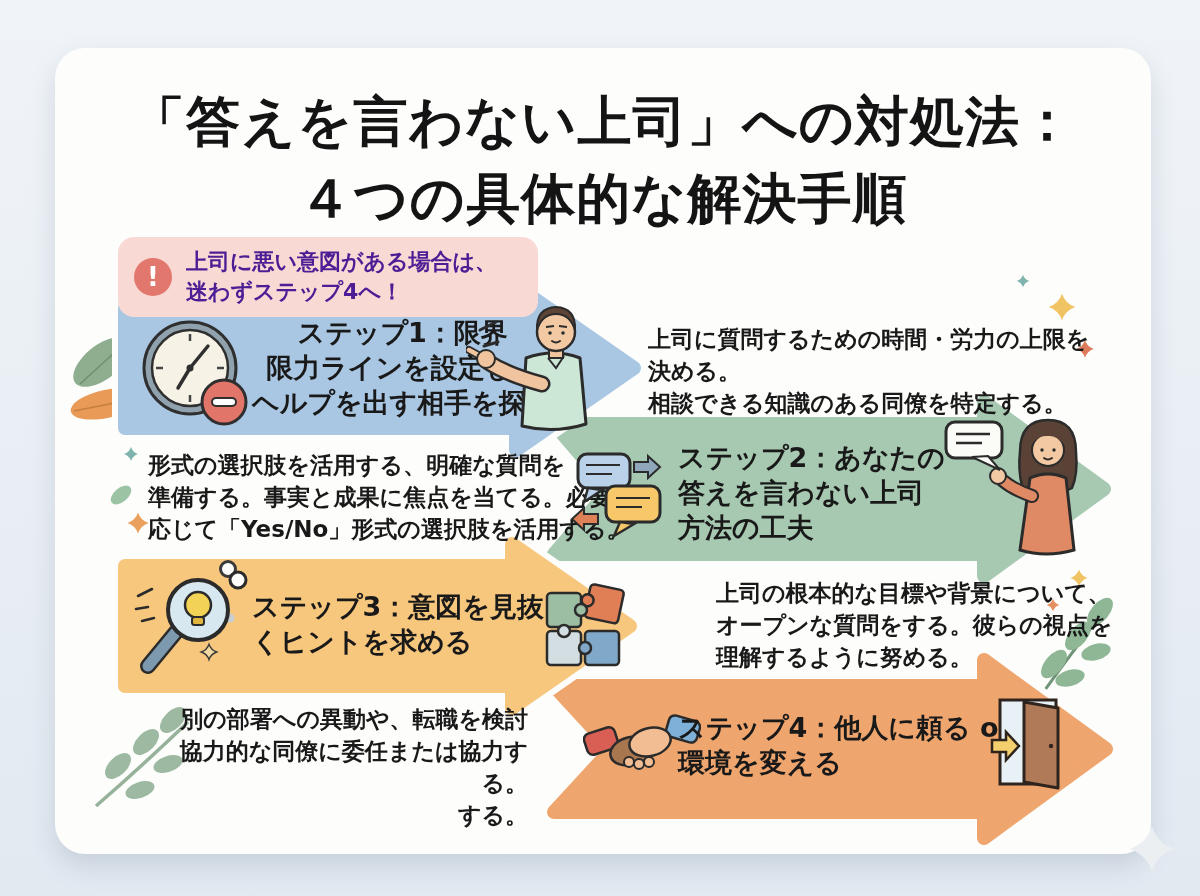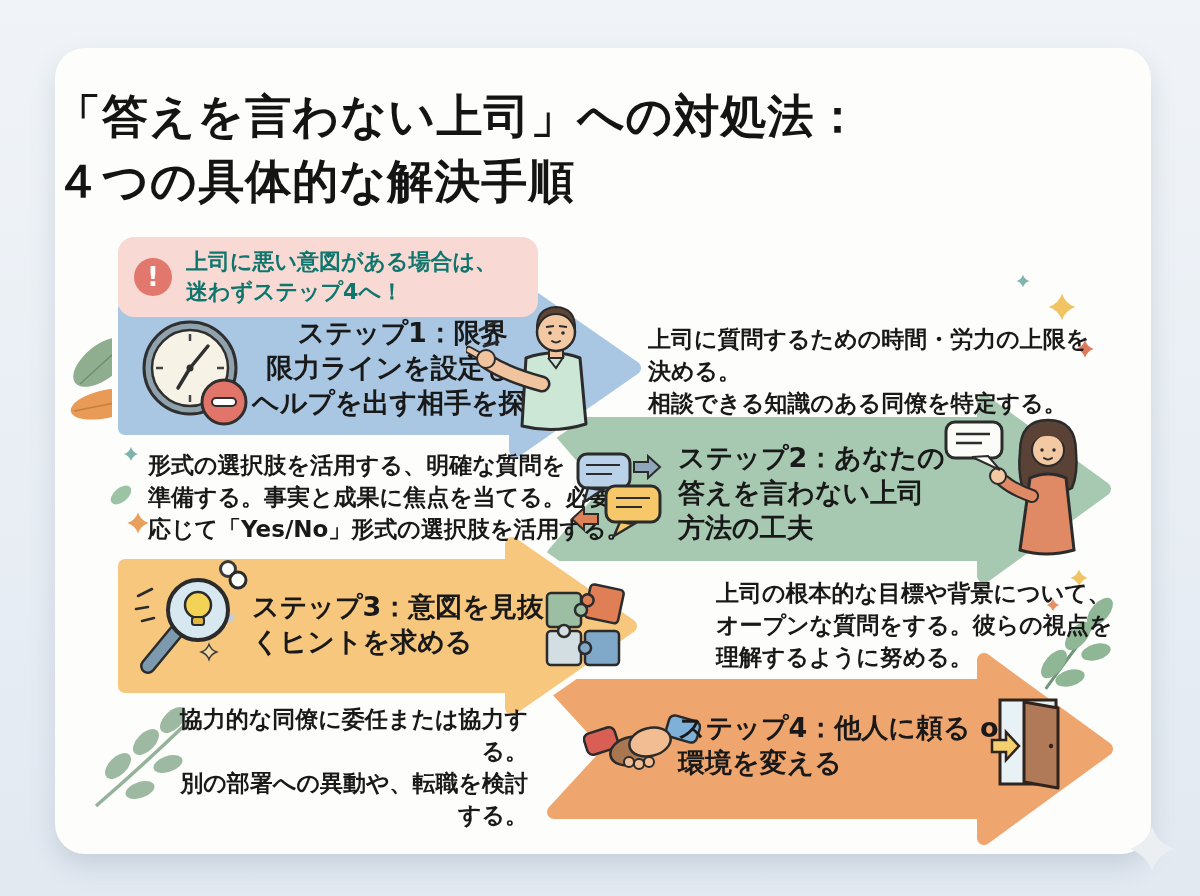--- a/index.html
+++ b/index.html
@@ -3,29 +3,29 @@
 <meta charset="utf-8">
 <style>
   html,body{margin:0;padding:0;}
   .stage{position:relative;width:1200px;height:896px;overflow:hidden;
          background:linear-gradient(#f0f4f8,#e2e9f1);
          font-family:"DejaVu Sans",sans-serif;color:#1b1b1b;}
   .card{position:absolute;left:55px;top:48px;width:1096px;height:806px;
         background:#fdfdfb;border-radius:30px;
         box-shadow:0 12px 26px rgba(90,110,130,.20);}
   .layer{position:absolute;left:0;top:0;}
-  .title{position:absolute;left:55px;top:84px;width:1096px;text-align:left;
-         font-weight:900;font-size:46px;line-height:1.42;color:#141414;letter-spacing:1px;}
+  .title{position:absolute;left:55px;top:84px;width:1096px;text-align:center;
+         font-weight:900;font-size:54px;line-height:1.42;color:#141414;letter-spacing:1px;}
   .warning{position:absolute;left:118px;top:237px;width:420px;height:80px;
            background:#f8d9d3;border-radius:16px;display:flex;align-items:center;
            gap:14px;padding-left:16px;box-sizing:border-box;}
   .warn-icon{width:38px;height:38px;border-radius:50%;background:#e2776d;color:#fff;
              font-weight:900;font-size:26px;display:flex;align-items:center;
              justify-content:center;flex:0 0 38px;}
-  .warn-text{color:#0f766e;font-weight:800;font-size:22px;line-height:1.36;}
+  .warn-text{color:#4c1d95;font-weight:800;font-size:22px;line-height:1.36;}
   .label{position:absolute;font-weight:800;font-size:27px;line-height:1.3;color:#191919;}
   .desc{position:absolute;font-weight:700;font-size:23px;line-height:1.39;color:#191919;}
   .l1{left:252px;top:315px;text-align:center;} .d1{left:648px;top:324px;}
   .d2{left:148px;top:450px;} .l2{left:678px;top:440px;}
   .l3{left:252px;top:589px;} .d3{left:668px;top:578px;margin-left:48px;}
   .d4{left:150px;top:704px;width:378px;text-align:right;} .l4{left:678px;top:710px;}
   .icon{position:absolute;}
   
   .a1{stroke:#a9c7e2;} .a2{stroke:#a7c9b1;} .a3{stroke:#f6c77d;} .a4{stroke:#efa66e;}
 </style>
@@ -226,22 +226,22 @@
       <circle cx="58" cy="65" r="6" fill="#7fa8c9" stroke="#2b2b2b" stroke-width="2.5"></circle>
     </svg>
   </div>
   <div class="desc d3">
     <div>上司の根本的な目標や背景について、</div>
     <div>オープンな質問をする。彼らの視点を</div>
     <div>理解するように努める。</div>
   </div>
 
   <div class="desc d4">
+    <div>別の部署への異動や、転職を検討</div>
     <div>協力的な同僚に委任または協力する。</div>
-    <div>別の部署への異動や、転職を検討</div>
     <div>する。</div>
   </div>
   <div class="icon" style="left:583px;top:702px;">
     <svg width="118" height="88" viewBox="0 0 118 88">
       <rect x="2" y="28" width="32" height="22" rx="6" fill="#d95f55" stroke="#2b2b2b" stroke-width="2.5" transform="rotate(-18 18 39)"></rect>
       <rect x="84" y="16" width="32" height="22" rx="6" fill="#7fb0d8" stroke="#2b2b2b" stroke-width="2.5" transform="rotate(16 100 27)"></rect>
       <ellipse cx="48" cy="49" rx="21" ry="14" fill="#a8764f" stroke="#2b2b2b" stroke-width="2.5" transform="rotate(-14 48 49)"></ellipse>
       <ellipse cx="67" cy="40" rx="21" ry="14" fill="#f2bd93" stroke="#2b2b2b" stroke-width="2.5" transform="rotate(-14 67 40)"></ellipse>
       <circle cx="46" cy="60" r="5" fill="#f2bd93" stroke="#2b2b2b" stroke-width="2"></circle>
       <circle cx="56" cy="62" r="5" fill="#f2bd93" stroke="#2b2b2b" stroke-width="2"></circle>

